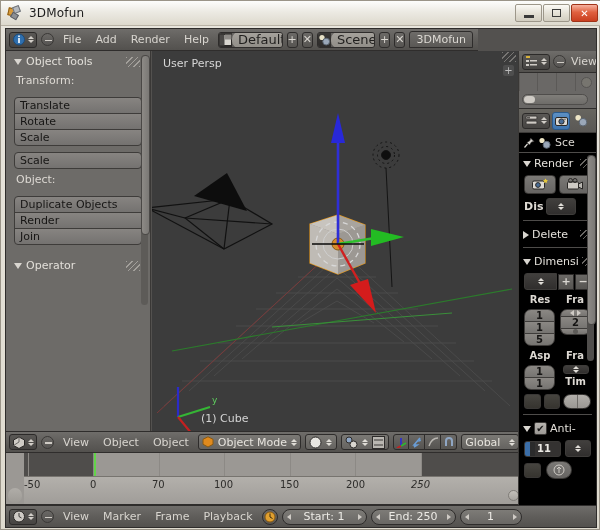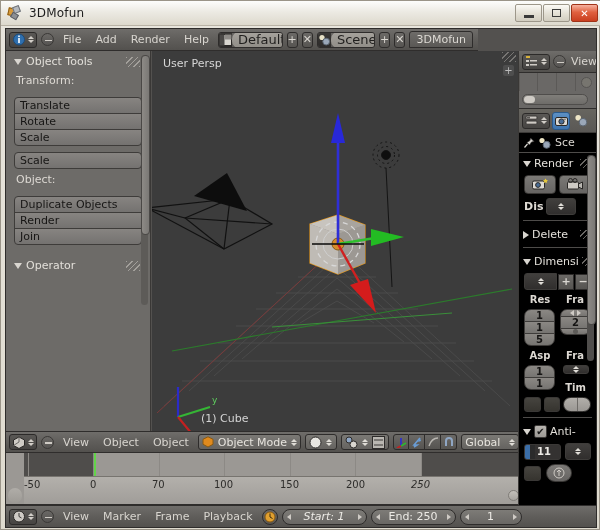--- a/index.html
+++ b/index.html
@@ -641,21 +641,21 @@
 
       <div class="sq" style="border-radius:8px;">
         <svg width="12" height="12" viewBox="0 0 12 12">
           <circle cx="6" cy="6" r="5" fill="#e0a030" stroke="#8a5a12"></circle>
           <path d="M6,2.5 L6,6 L8.5,7.5" stroke="#3a2a0a" fill="none"></path>
         </svg>
       </div>
 
       <div class="frame-field" style="width:85px;">
         <span class="arw-l"></span>
-        <span style="flex:1;text-align:center;font-style:italic;">Start: 1</span>
+        <span style="flex:1;text-align:center;">Start: 1</span>
         <span class="arw-r"></span>
       </div>
       <div class="frame-field" style="width:85px;">
         <span class="arw-l"></span>
         <span style="flex:1;text-align:center;">End: 250</span>
         <span class="arw-r"></span>
       </div>
       <div class="frame-field" style="width:62px;">
         <span class="arw-l"></span>
         <span style="flex:1;text-align:center;">1</span>
@@ -812,21 +812,21 @@
         </div>
         <div class="prow">
           <span class="col-lbl">Asp</span>
           <span class="col-lbl">Fra</span>
         </div>
         <div class="prow" style="align-items:flex-start;gap:5px;">
           <div class="mini-stack">
             <div class="num-field">1</div>
             <div class="num-field">1</div>
           </div>
-          <div style="flex:1;display:flex;flex-direction:column;align-items:center;gap:8px;">
+          <div style="flex:1;display:flex;flex-direction:column;align-items:center;gap:2px;">
             <div class="num-field dark" style="width:26px;height:17px;border-radius:3px;">
               <span class="updown">
                   <i class="up"></i>
                   <i class="dn"></i>
                 </span>
             </div>
             <span class="col-lbl">Tim</span>
           </div>
         </div>
         <div class="prow" style="gap:3px;">

